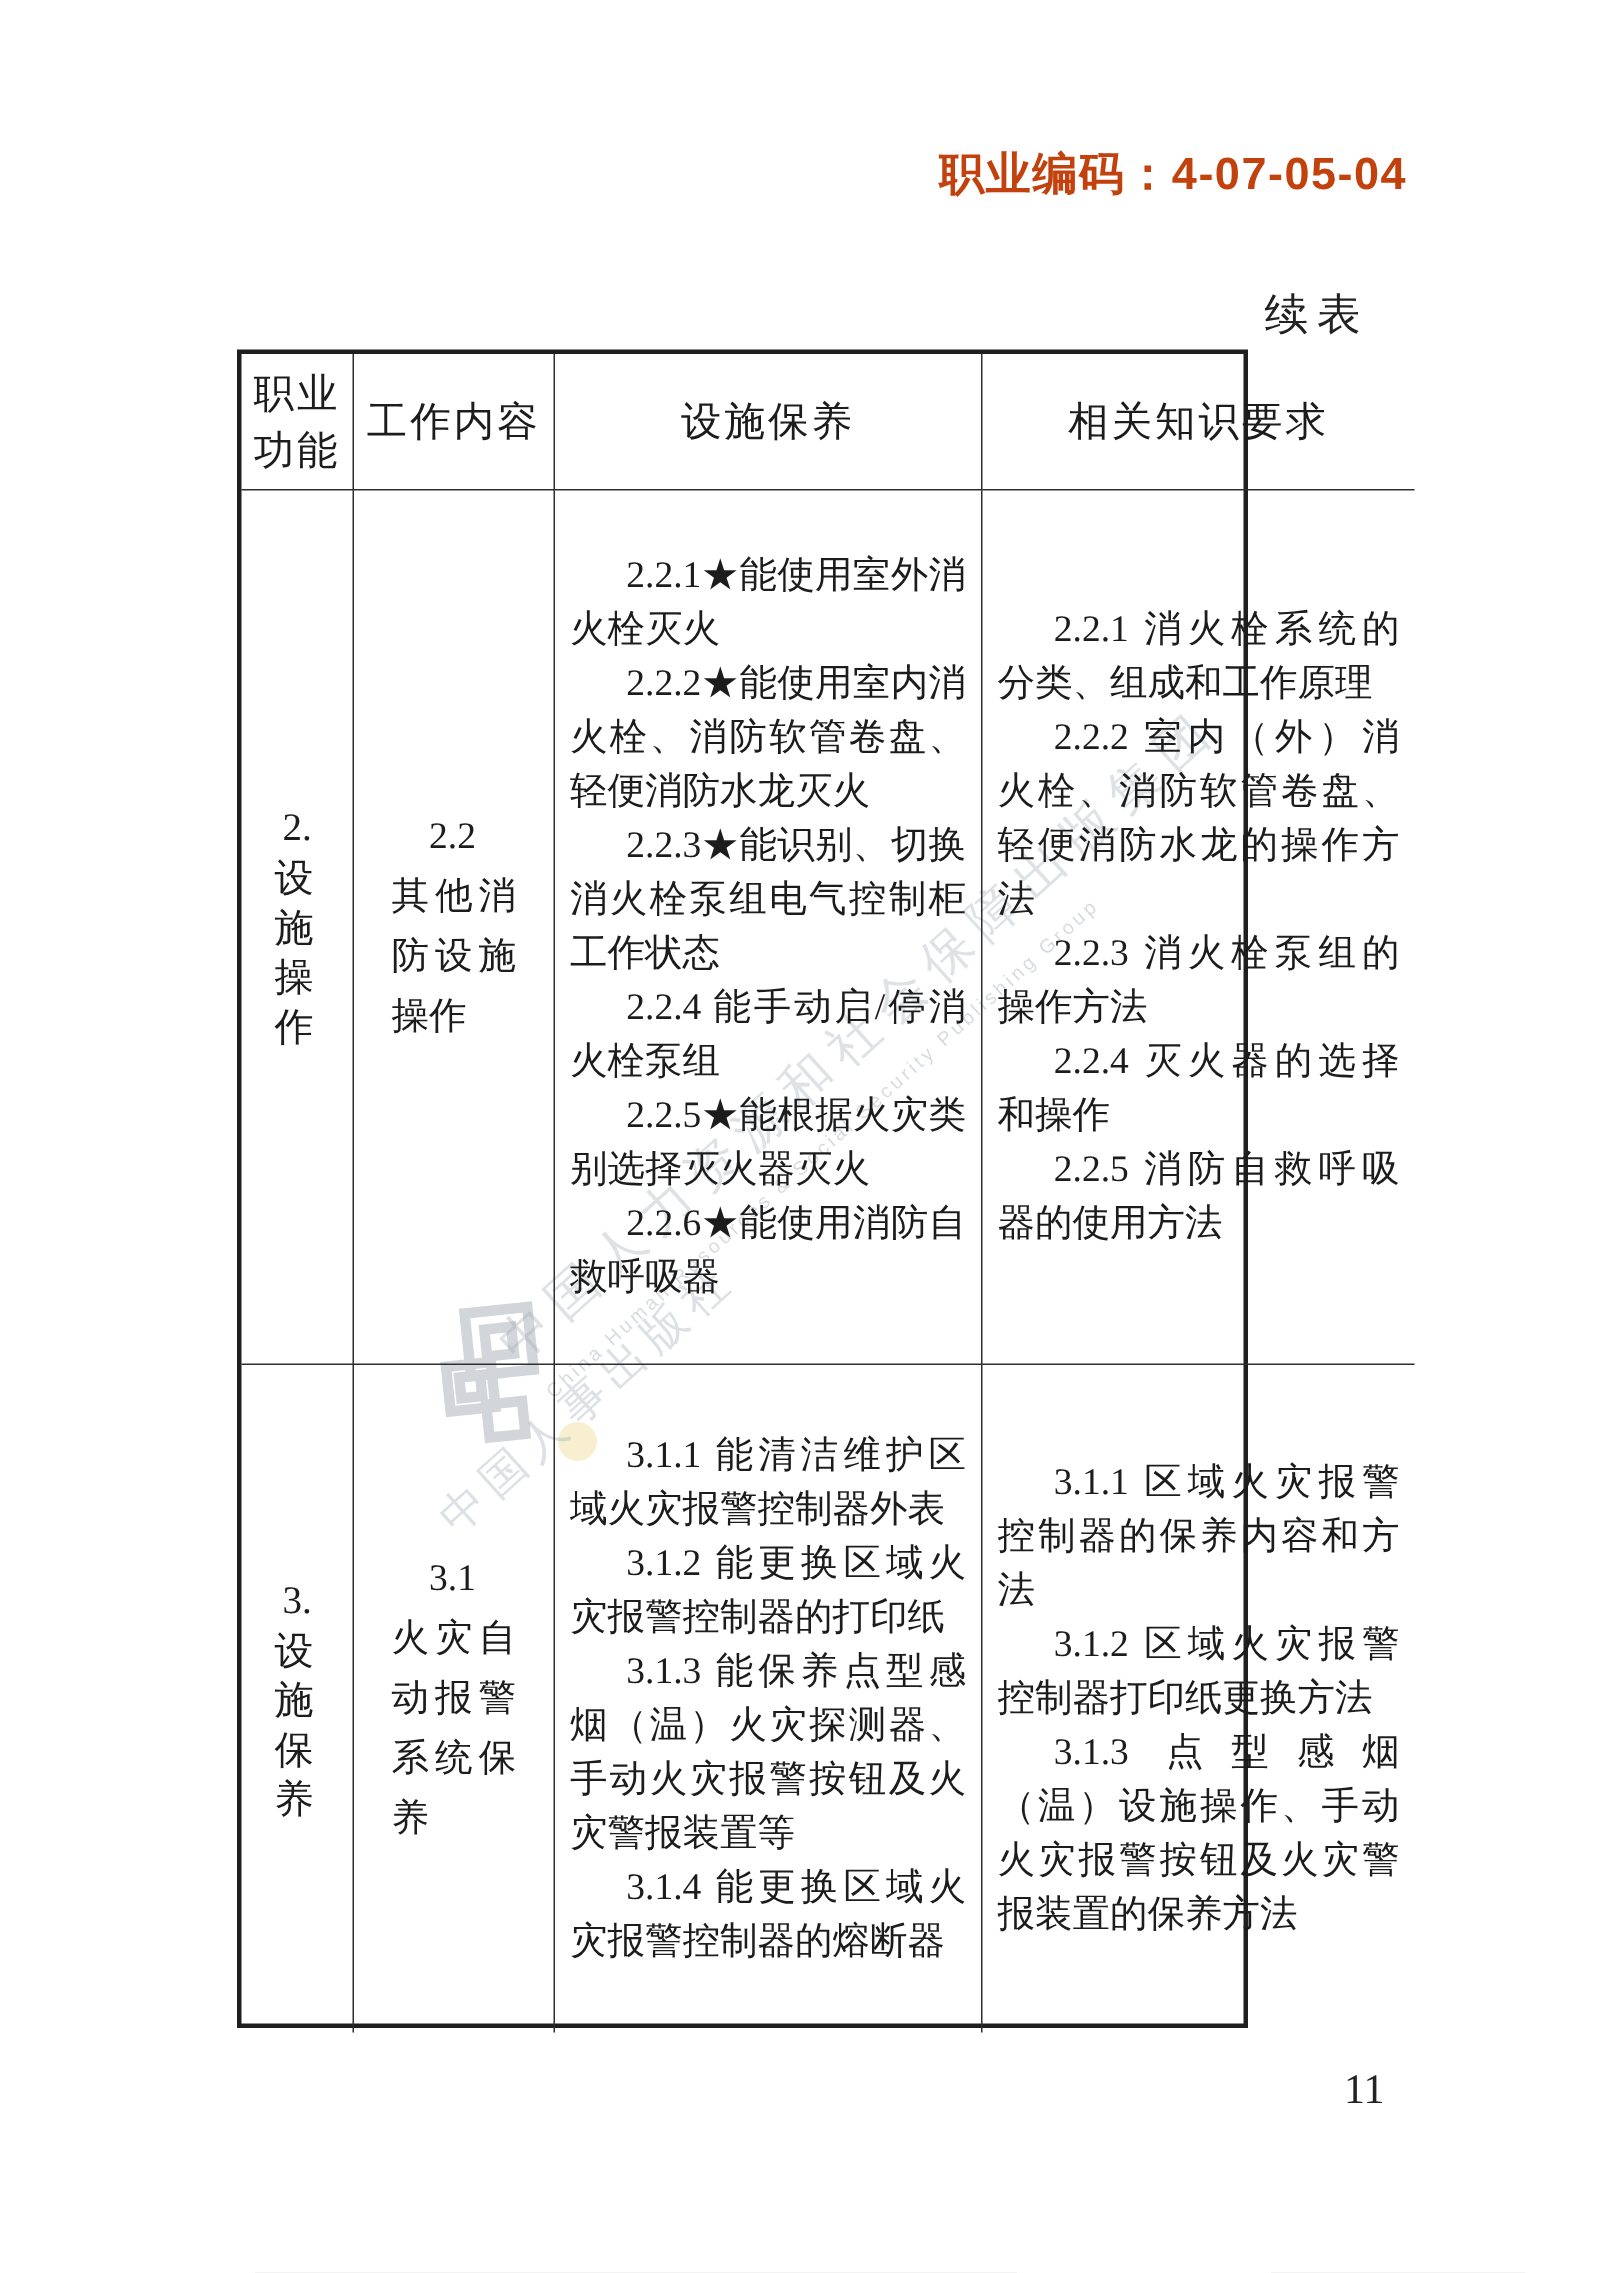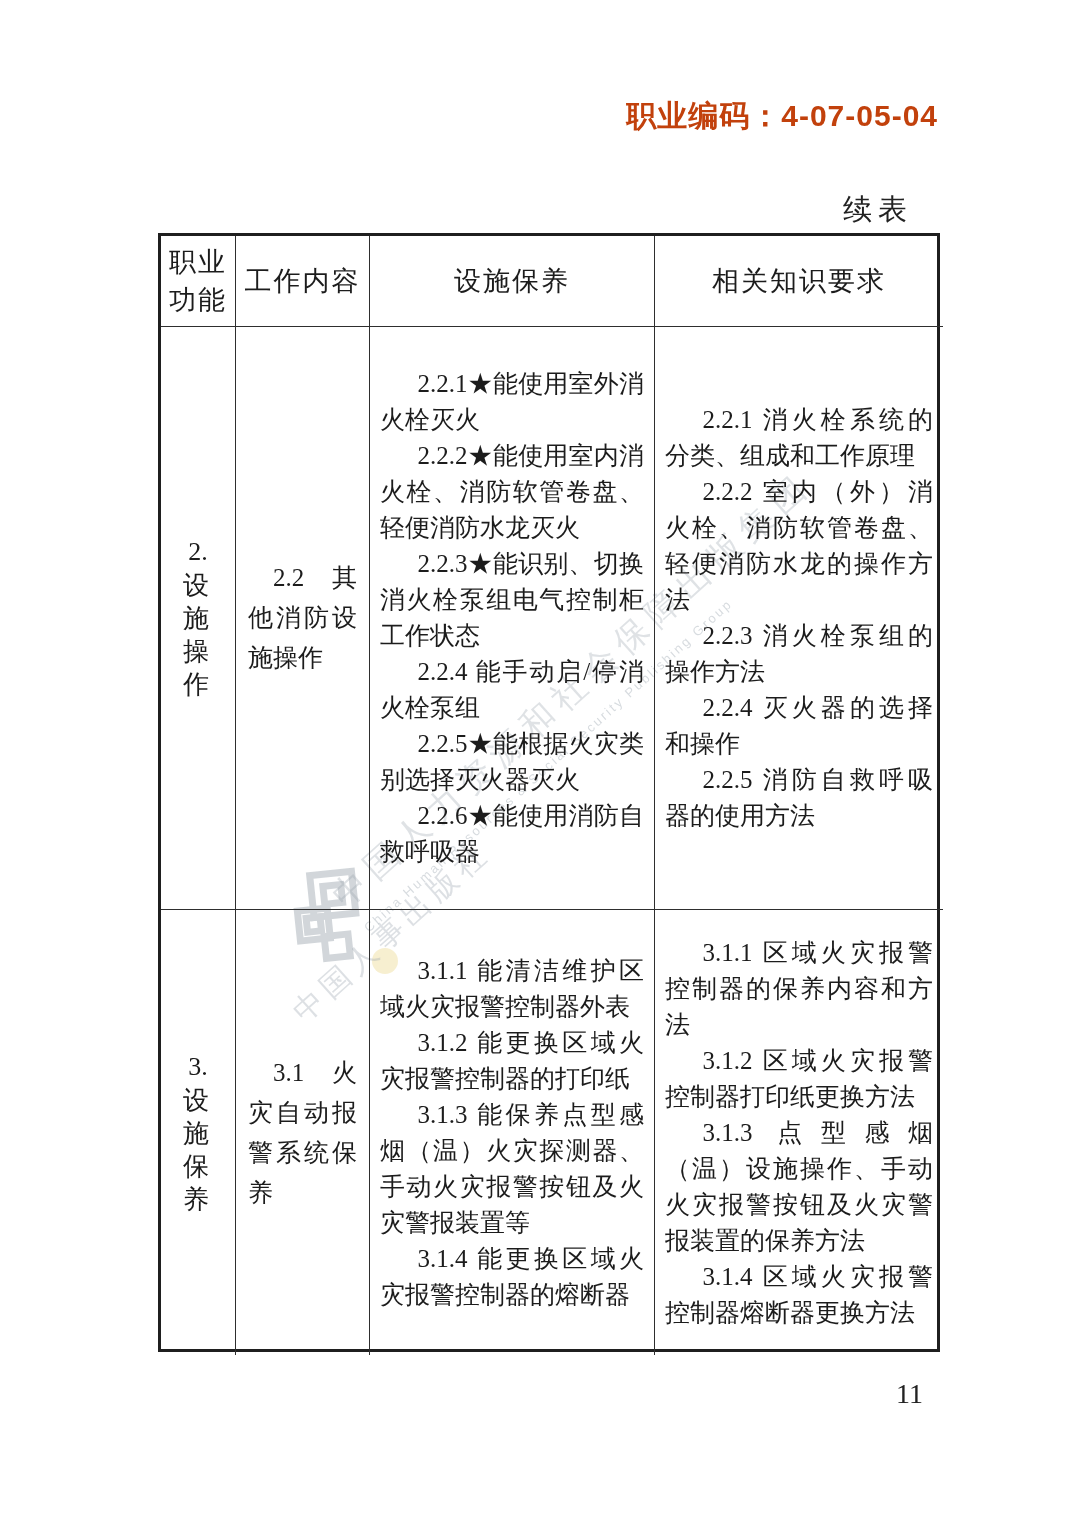--- a/index.html
+++ b/index.html
@@ -34,21 +34,21 @@
   .wm-en  {left:366px;top:922px;font-size:13px;letter-spacing:2.5px;opacity:.38;transform:rotate(-42deg);
            font-family:"Liberation Sans","DejaVu Sans",sans-serif;}
   .wm-cn-2{left:298px;top:996px;font-size:30px;letter-spacing:6px;opacity:.32;transform:rotate(-42deg);}
   .wm-logo{position:absolute;left:292px;top:868px;opacity:.55;transform:rotate(-6deg);}
   .wm-dot{position:absolute;left:372px;top:948px;width:26px;height:26px;border-radius:50%;
           background:rgba(238,220,150,.45);}
 
   
   .doc-table{
     position:absolute;left:158px;top:233px;z-index:1;
-    width:782px;height:1119px;
+    width:674px;height:1119px;
     display:grid;
     grid-template-columns:75px 134px 285px 288px;
     grid-template-rows:91px 583px 445px;
     border:3px solid #1f1f1f;
     box-sizing:border-box;
     background:transparent;
   }
   .cell{
     border-right:1.5px solid #2e2e2e;
     border-bottom:1.5px solid #2e2e2e;
@@ -61,21 +61,21 @@
 
   .th{align-items:center;text-align:center;font-size:27px;letter-spacing:2px;}
   .th-wrap2{width:2.5em;word-break:break-all;line-height:38px;text-align:center;}
 
   .func-cell{align-items:center;}
   .func-num{font-size:26px;line-height:34px;}
   .func-name{width:1.15em;word-break:break-all;font-size:26px;line-height:33px;text-align:left;}
 
   .work-cell{padding:0 9px;}
   .work-text{
-    margin:3px;font-size:25px;line-height:40px;
+    margin:16px;font-size:25px;line-height:40px;
     text-align:justify;text-justify:inter-character;text-indent:1em;
   }
 
   .req-cell{padding:0 10px;}
   .item{
     margin:0;font-size:25px;line-height:36px;
     text-align:justify;text-justify:inter-character;text-indent:1.5em;
     color:#1c1c1c;
   }
 </style>
@@ -149,19 +149,18 @@
     <div class="cell req-cell last-row">
       <p class="item">3.1.1 能清洁维护区域火灾报警控制器外表</p>
       <p class="item">3.1.2 能更换区域火灾报警控制器的打印纸</p>
       <p class="item">3.1.3 能保养点型感烟（温）火灾探测器、手动火灾报警按钮及火灾警报装置等</p>
       <p class="item">3.1.4 能更换区域火灾报警控制器的熔断器</p>
     </div>
     <div class="cell req-cell last-col last-row">
       <p class="item">3.1.1 区域火灾报警控制器的保养内容和方法</p>
       <p class="item">3.1.2 区域火灾报警控制器打印纸更换方法</p>
       <p class="item">3.1.3 点型感烟（温）设施操作、手动火灾报警按钮及火灾警报装置的保养方法</p>
-      <p class="item">3.1.4 区域火灾报警控制器熔断器更换方法</p>
     </div>
 
   </div>
 
   <div class="page-number">11</div>
 </div>
 
 </body></html>

